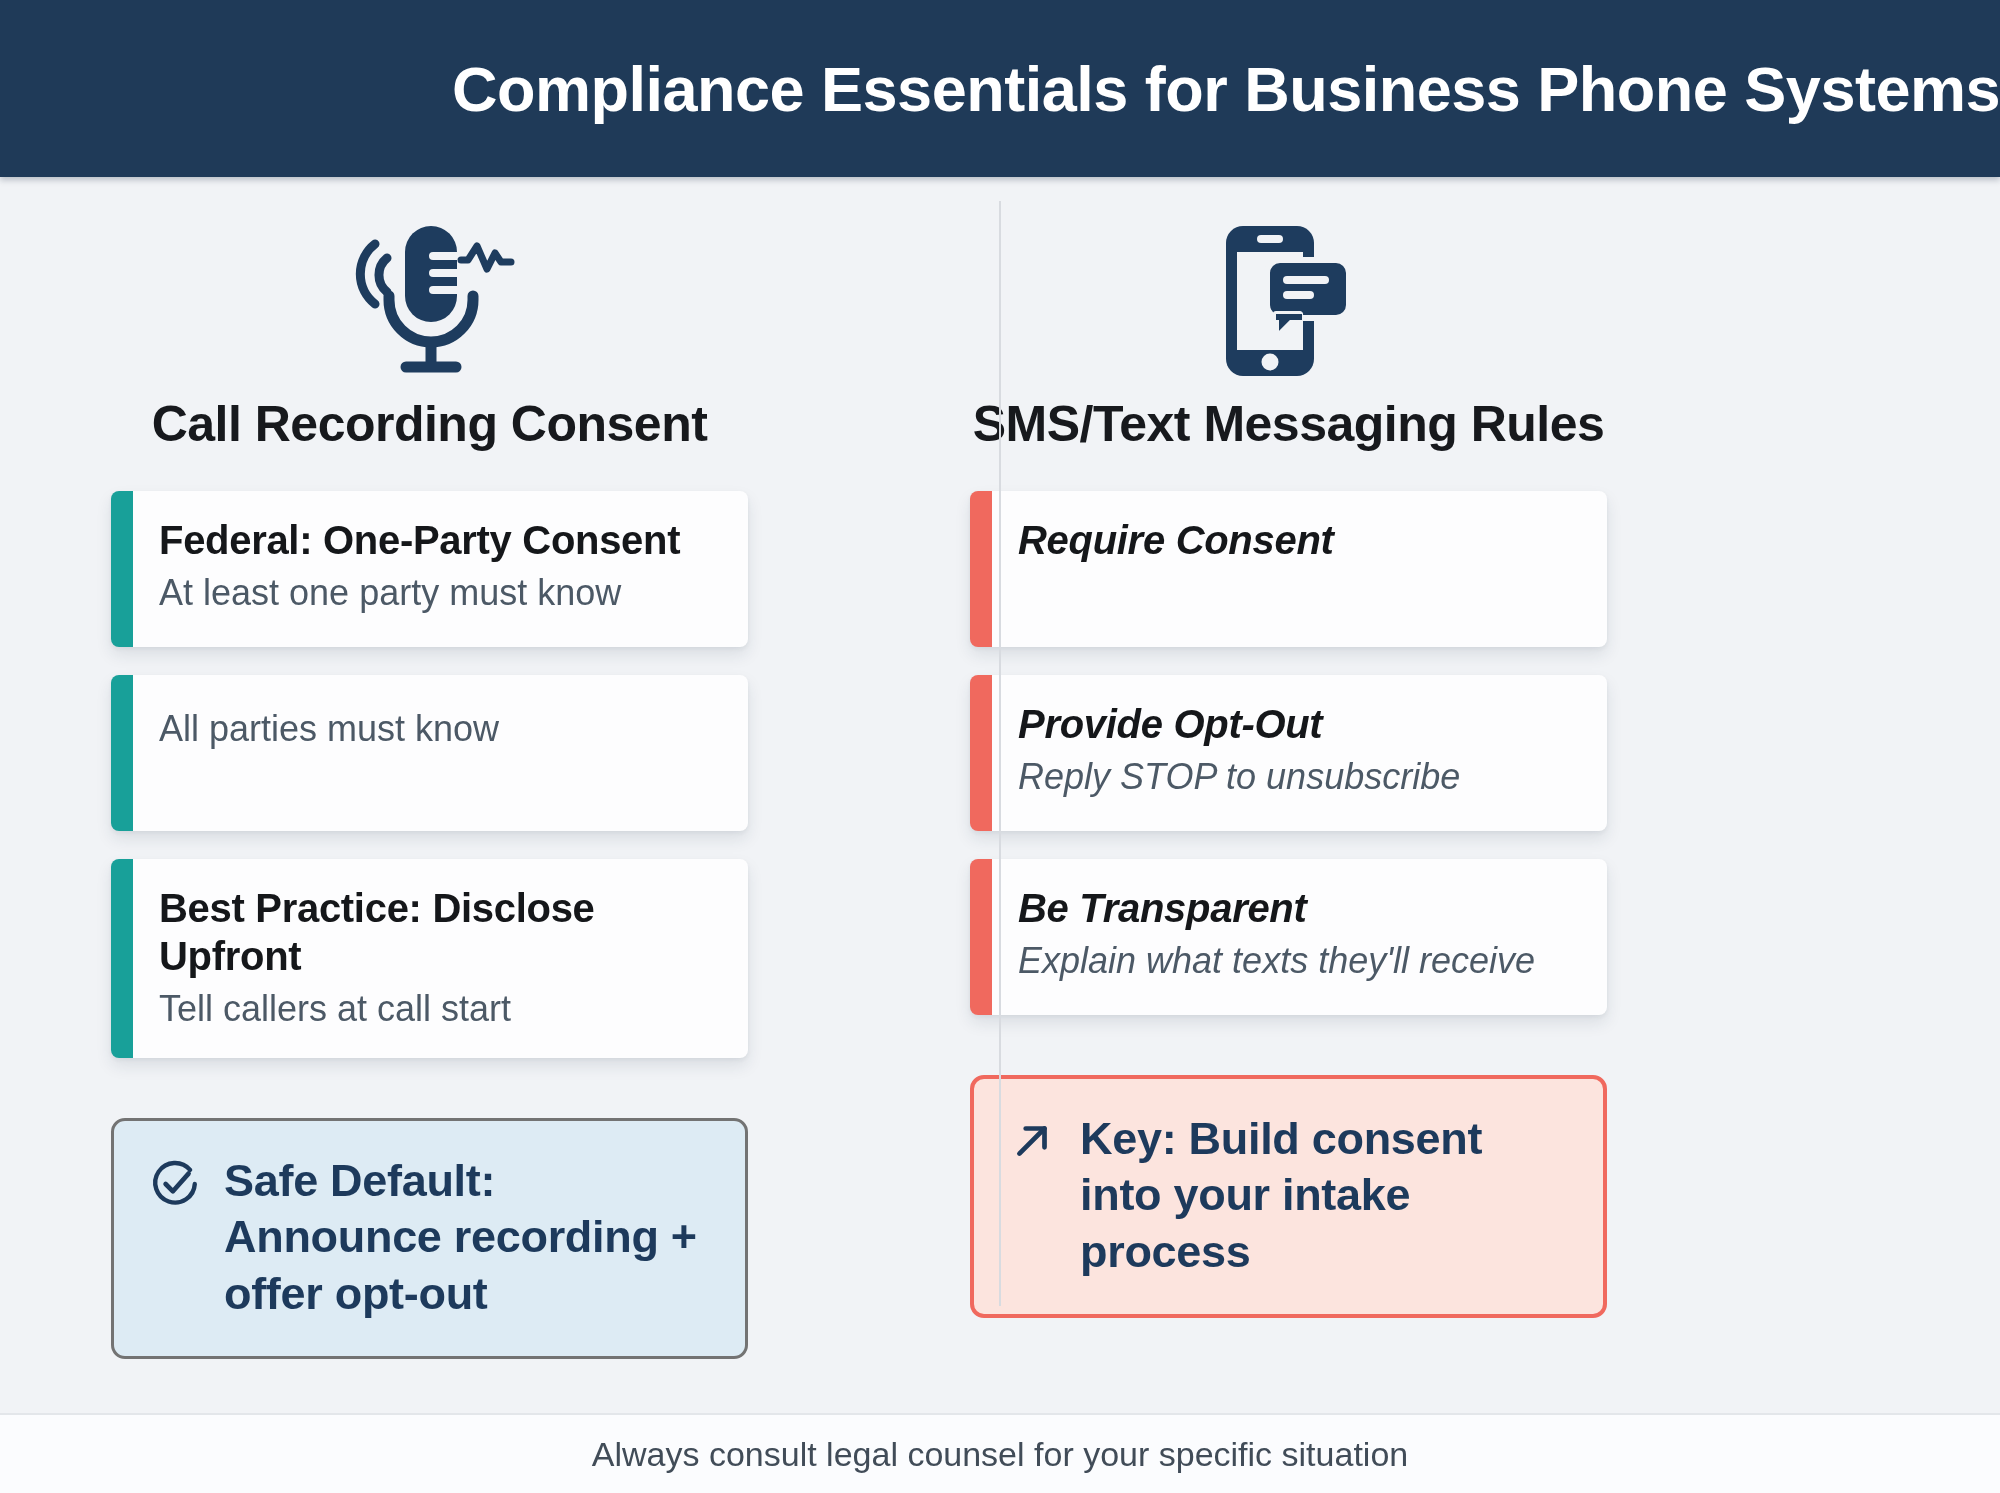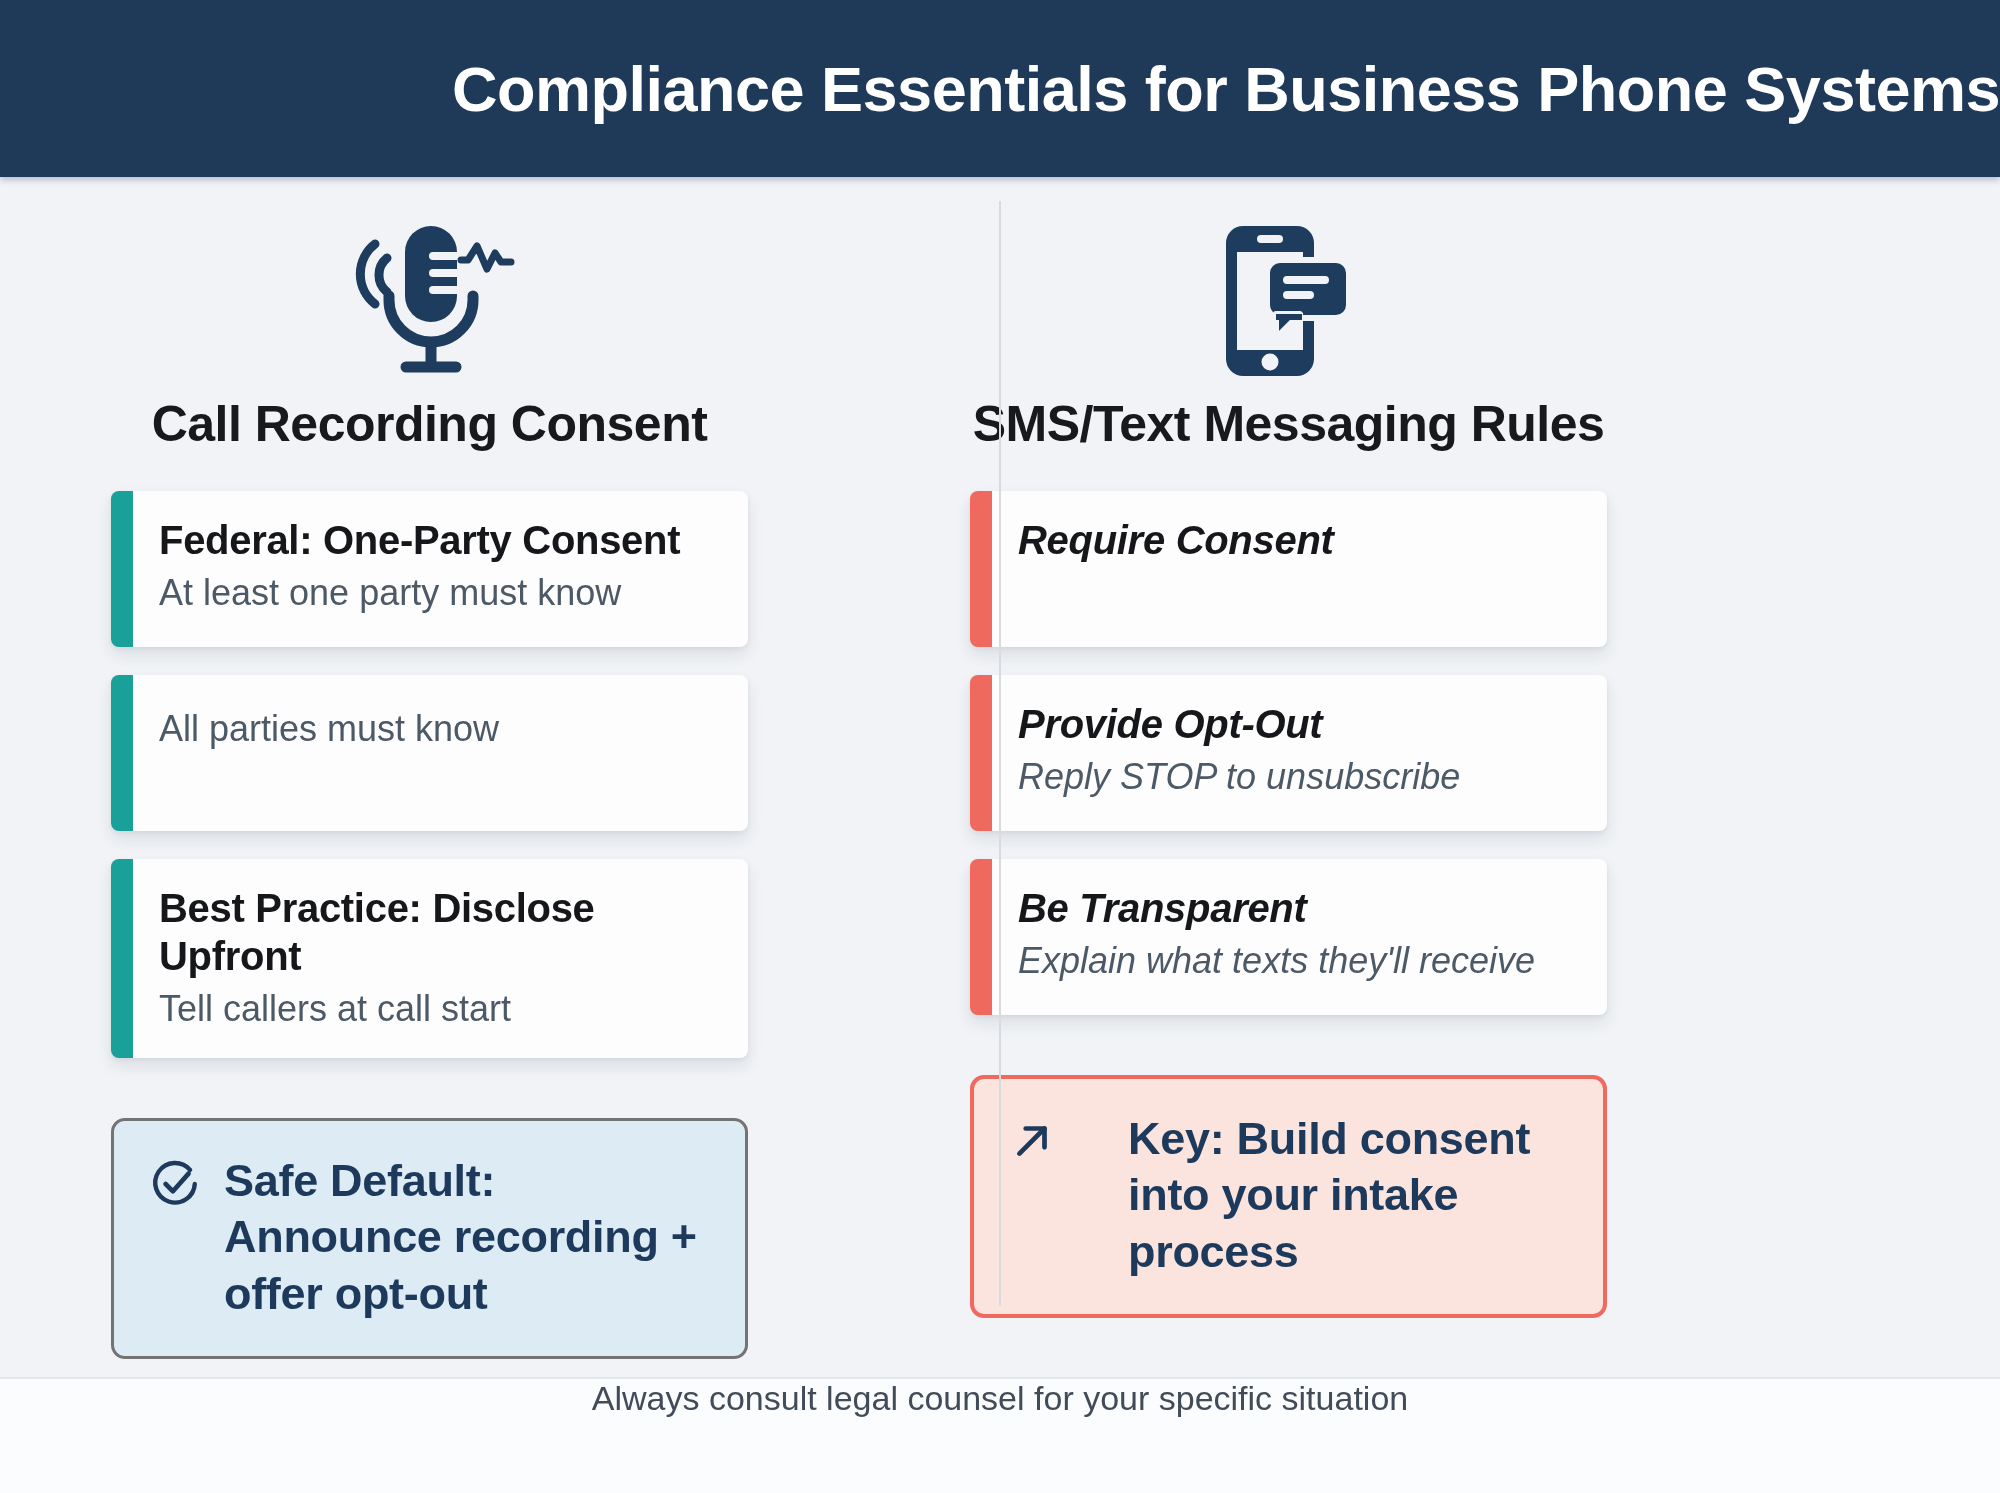--- a/index.html
+++ b/index.html
@@ -98,21 +98,20 @@
     padding: 32px 34px 34px 36px;
     min-height: 184px;
   }
   .callout.blue {
     background: #ddebf4;
     border: 3px solid #737373;
   }
   .callout.pink {
     background: #fce4de;
     border: 4px solid #f0695e;
-    gap: 48px;
   }
   .co-icon {
     flex: 0 0 auto;
     margin-top: 6px;
     margin-right: 24px;
     line-height: 0;
   }
   .co-text {
     font-size: 45px;
     font-weight: bold;
@@ -120,25 +119,25 @@
     line-height: 1.25;
     letter-spacing: -0.3px;
     max-width: 620px;
   }
   
   .footer {
     position: absolute;
     left: 0;
     bottom: 0;
     width: 2000px;
-    height: 116px;
+    height: 80px;
     background: #fbfcfe;
     border-top: 2px solid #e3e6ea;
     display: flex;
-    align-items: flex-start;
+    align-items: center;
     justify-content: center;
   }
   .footer p {
     font-size: 34px;
     color: #414c58;
   }
   svg { display: block; }
 </style>
 </head>
 <body>

